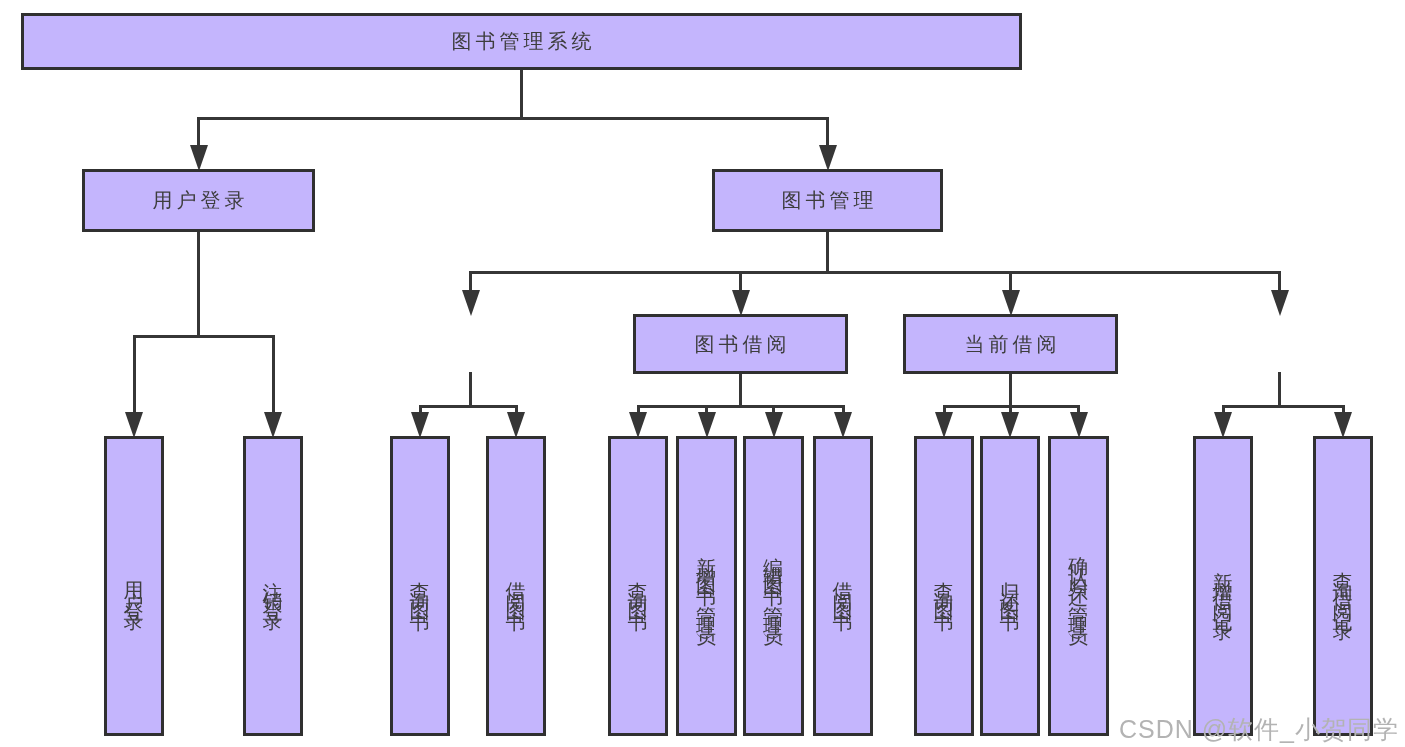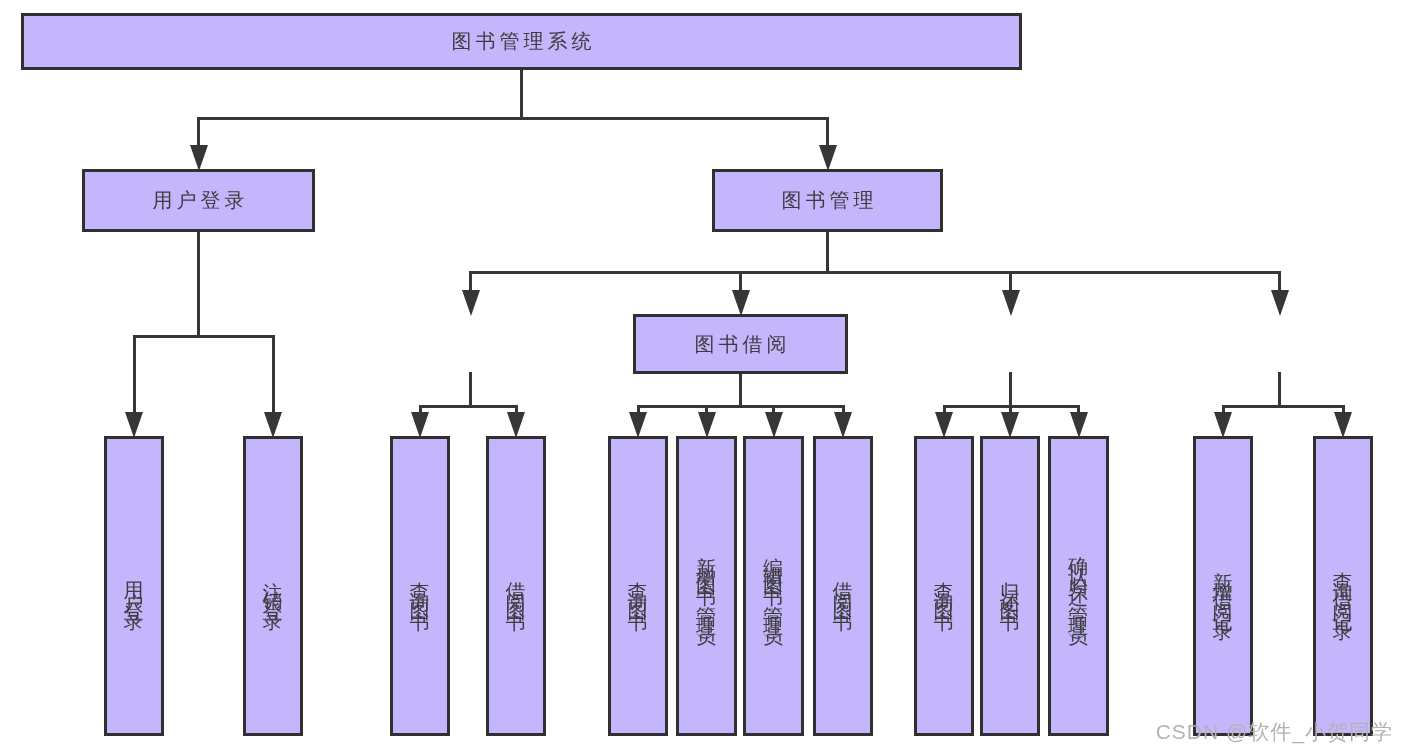--- a/index.html
+++ b/index.html
@@ -22,22 +22,22 @@
     font-size:20px;letter-spacing:10px;text-indent:0;line-height:1;
   }
   .seg-v{position:absolute;width:3px;background:var(--line);z-index:1;}
   .seg-h{position:absolute;height:3px;background:var(--line);z-index:1;}
   .arrow{
     position:absolute;width:0;height:0;z-index:1;
     border-left:9px solid transparent;border-right:9px solid transparent;
     border-top:26px solid var(--line);
   }
   .watermark{
-    position:absolute;right:12px;bottom:1px;z-index:3;
-    font-size:21px;color:var(--wm);letter-spacing:1px;white-space:nowrap;
+    position:absolute;right:6px;bottom:1px;z-index:3;
+    font-size:25px;color:var(--wm);letter-spacing:1px;white-space:nowrap;
   }
 </style>
 </head>
 <body>
 
 <div class="canvas">
   <span class="watermark">CSDN @软件_小贺同学</span>
 <div class="seg-v" style="left: 520px; top: 68px; height: 50px;"></div>
     <div class="seg-h" style="left: 197px; top: 116.5px; width: 632px;"></div>
     <div class="seg-v" style="left: 197px; top: 118px; height: 27px;"></div>
@@ -95,20 +95,23 @@
     </div>
     <div class="node" style="left: 82px; top: 169px; width: 233px; height: 63px;">
       <span class="label">用户登录</span>
     </div>
     <div class="node" style="left: 712px; top: 169px; width: 231px; height: 63px;">
       <span class="label">图书管理</span>
     </div>
     <div class="node" style="left: 633px; top: 314px; width: 215px; height: 60px;">
       <span class="label">图书借阅</span>
     </div>
+    <div class="node" style="left: 903px; top: 314px; width: 215px; height: 60px;">
+      <span class="label">当前借阅</span>
+    </div>
     <div class="node leaf" style="left: 104px; top: 436px; width: 60px; height: 300px;">
       <span class="label">用户登录</span>
     </div>
     <div class="node leaf" style="left: 243px; top: 436px; width: 60px; height: 300px;">
       <span class="label">注销登录</span>
     </div>
     <div class="node leaf" style="left: 390px; top: 436px; width: 60px; height: 300px;">
       <span class="label">查询图书</span>
     </div>
     <div class="node leaf" style="left: 486px; top: 436px; width: 60px; height: 300px;">

